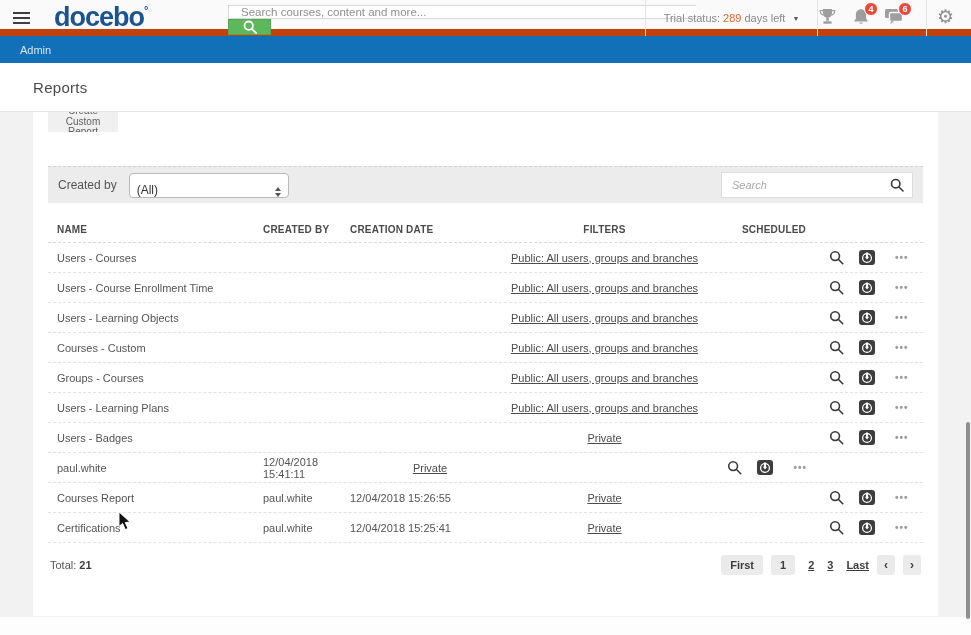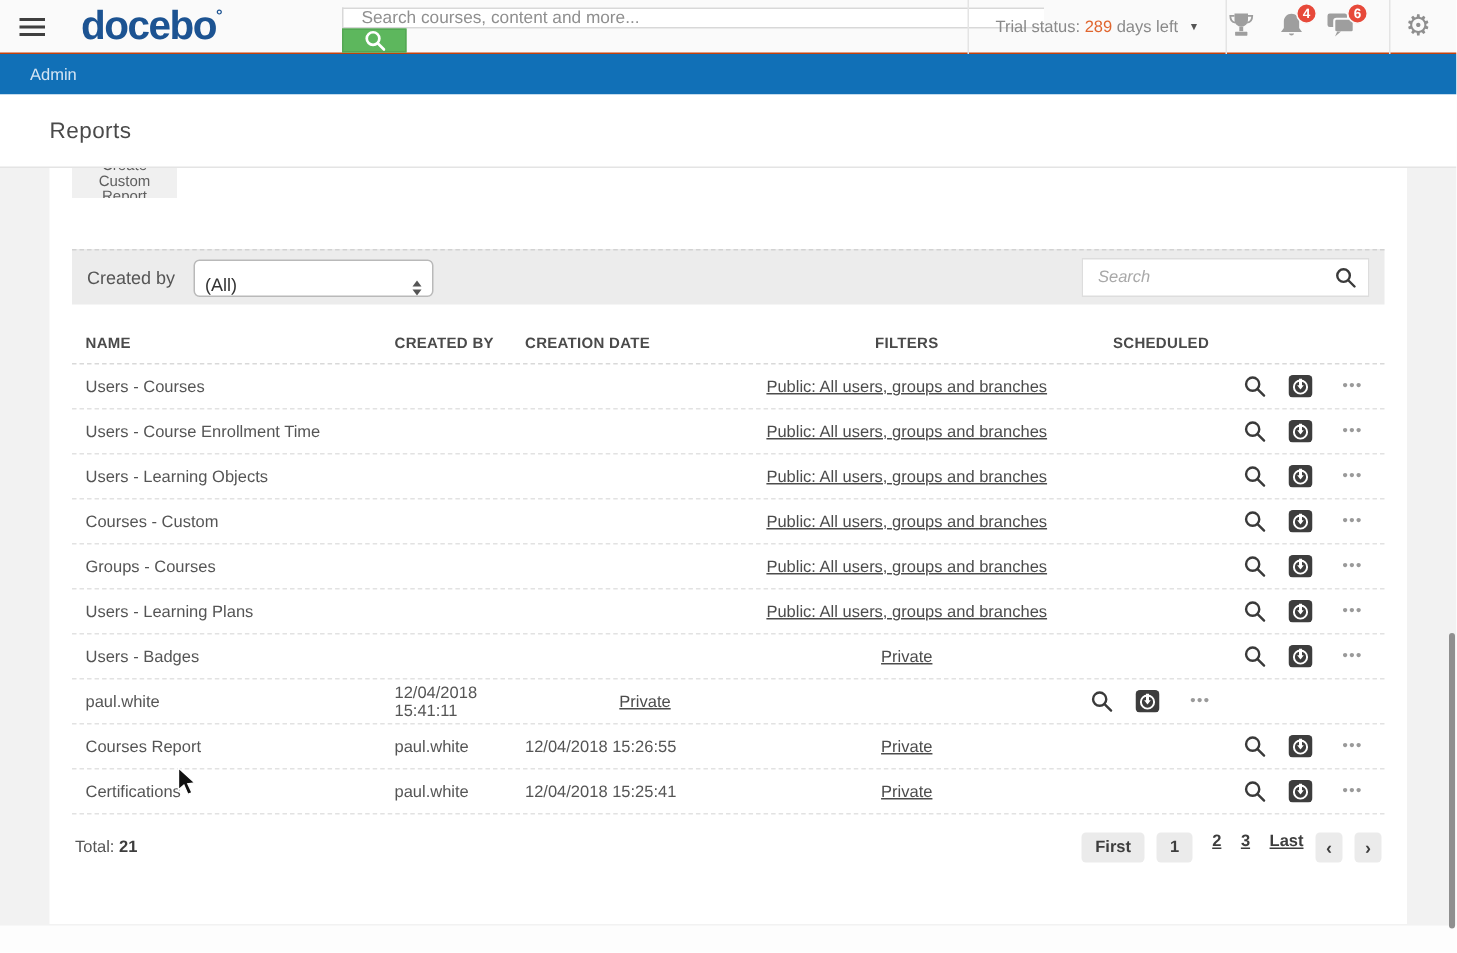--- a/index.html
+++ b/index.html
@@ -6,21 +6,21 @@
   html,body { margin:0; padding:0; }
   body {
     width: 971px; height: 635px;
     position: relative;
     font-family: "Liberation Sans", sans-serif;
     background: #fdfdfd;
     overflow: hidden;
   }
 
   
-  .topbar { position: relative; height: 36px; background: #fafafa; border-bottom: 1px solid #c2410c; }
+  .topbar { position: relative; height: 36px; background: #fafafa; border-bottom: 7px solid #c2410c; }
   .hamburger { position:absolute; left:13px; top:12px; width:17px; cursor:pointer; }
   .hamburger div { height:2px; background:#3f3f3f; margin-bottom:3px; }
   .logo { position:absolute; left:54px; top:2px; font-size:27px; font-weight:bold; color:#1c5392; letter-spacing:-1px; }
   .logo sup { font-size:11px; letter-spacing:0; position:relative; top:-2px; }
   .search-wrap { position:absolute; left:228px; top:5px; width:468px; height:27px; display:flex;flex-direction:column; }
   .search-wrap input { flex:1; border:1px solid #d8d8d8; border-right:none; padding:0 12px; font-size:11.5px; color:#555; outline:none; background:#fff; }
   .search-wrap input::placeholder { color:#8f8f8f; }
   .search-btn { width:43px; background:#5db75d; border:1px solid #54a754; display:flex; align-items:center; justify-content:center; cursor:pointer; }
   .trial { position:absolute; left:645px; top:0; height:36px; width:173px; border-left:1px solid #e4e4e4; border-right:1px solid #e4e4e4; display:flex; align-items:center; justify-content:center; font-size:11px; color:#8a8a8a; gap:3px; cursor:pointer; }
   .trial .days { color:#e0662f; }
@@ -62,21 +62,21 @@
   .trow { height:30px; font-size:11px; color:#555; border-bottom:1px dashed #e2e2e2; }
   .trow .c-filters { text-align:center; }
   .filters-link { color:#4c4c4c; text-decoration:underline; cursor:pointer; }
   .c-actions { display:flex; justify-content:flex-end; align-items:center; gap:15px; padding-right:22px; }
   .act { cursor:pointer; display:flex; align-items:center; }
   .dots { color:#9a9a9a; font-size:10px; letter-spacing:1px; font-weight:bold; margin-left:5px; }
 
   
   .tfooter { margin-top:12px; display:flex; align-items:center; font-size:11px; color:#555; padding:0 2px; }
   .tfooter b { color:#3d3d3d; }
-  .pagination { margin-left:auto; display:flex; align-items:flex-start; }
+  .pagination { margin-left:auto; display:flex; align-items:center; }
   .pg-btn { background:#ebebeb; border-radius:3px; padding:4px 9px; font-size:11px; font-weight:bold; color:#3d3d3d; margin-left:8px; cursor:pointer; }
   .pg-link { font-size:11px; font-weight:bold; color:#3d3d3d; text-decoration:underline; margin-left:13px; cursor:pointer; }
   .pg-arrow { padding:3px 7px; font-size:12px; }
 
   .below-strip { height:17px; background:#fdfdfd; }
   .vscrollbar { position:absolute; right:1px; top:422px; width:4px; height:197px; background:#8f8f8f; border-radius:2px; z-index:50; }
   .cursor { position:absolute; left:118px; top:511px; z-index:60; pointer-events:none; }
 </style>
 </head>
 <body>

